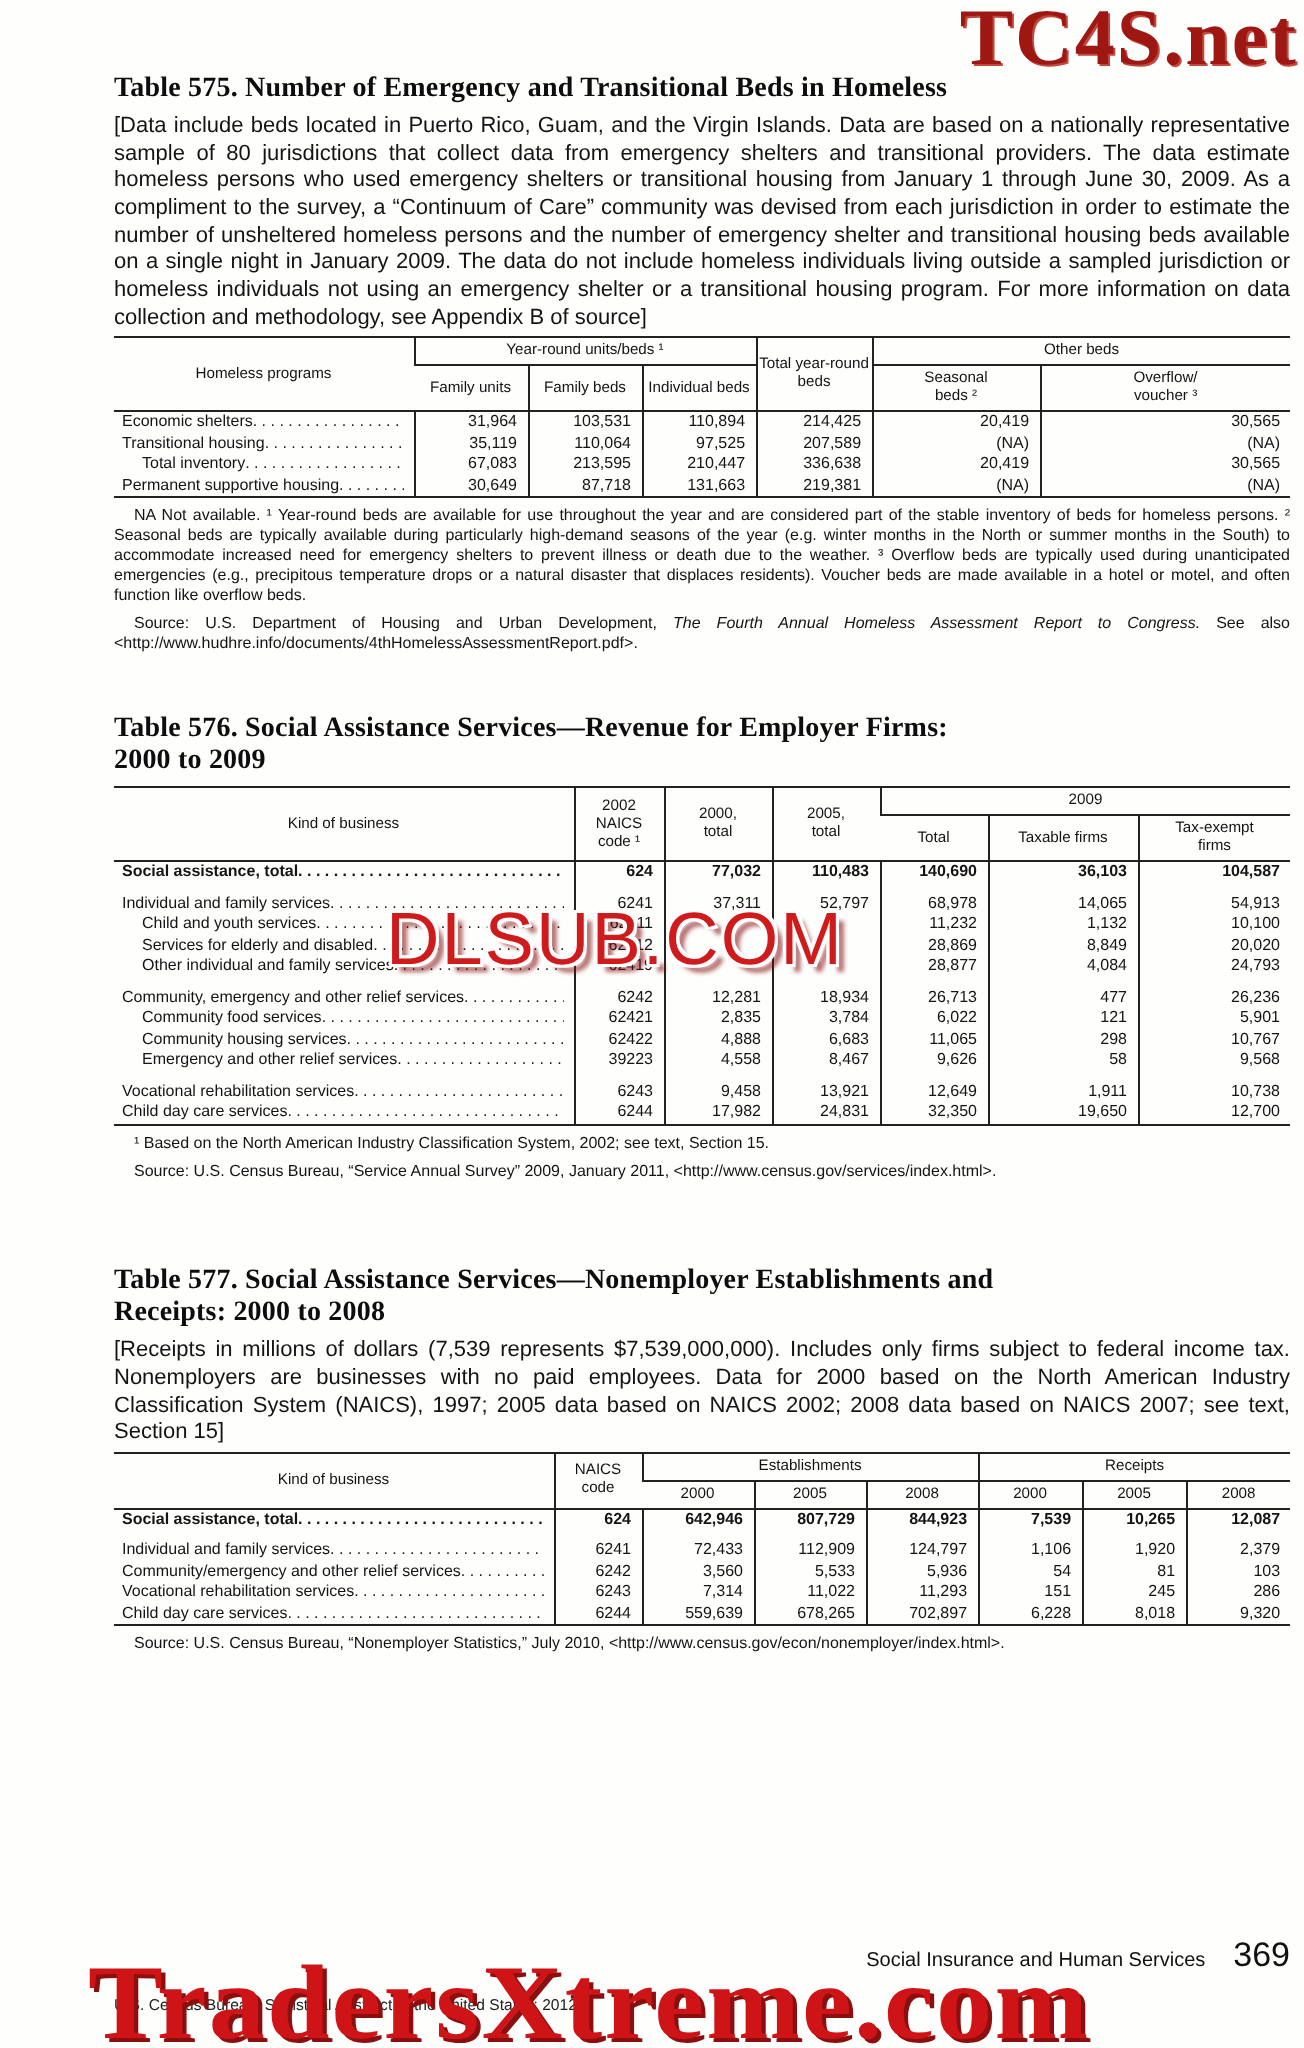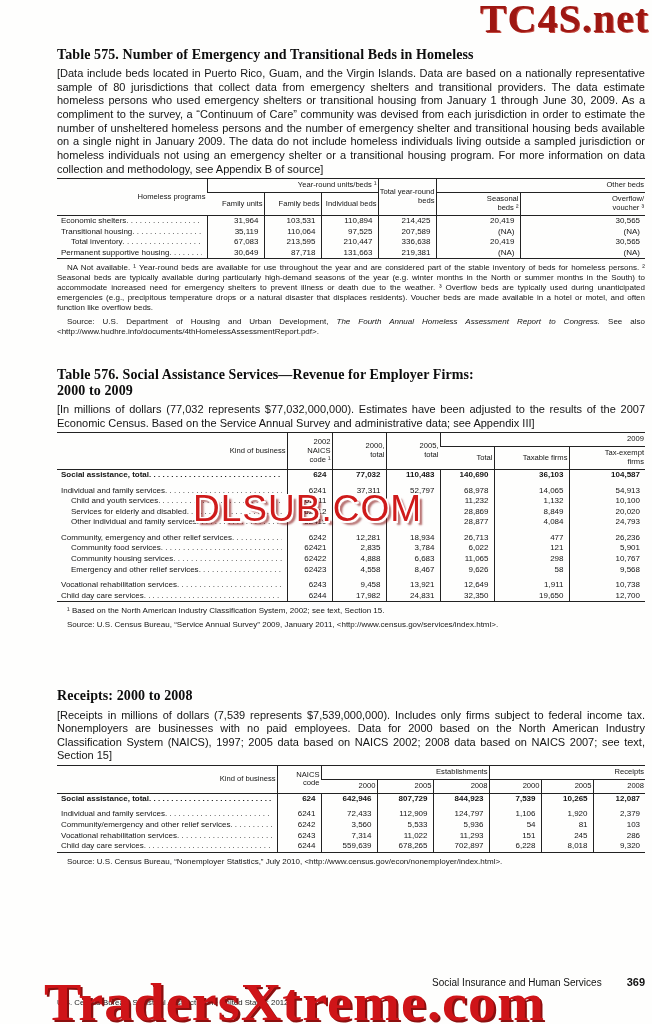--- a/index.html
+++ b/index.html
@@ -1,27 +1,27 @@
 <!DOCTYPE html>
 <html><head>
 <meta charset="utf-8">
 <style>
   *{box-sizing:border-box}
   html,body{margin:0;padding:0}
   body{width:652px;height:1024px;position:relative;overflow:hidden;background:#fefefd;
        font-family:"Liberation Sans",sans-serif;color:#141414;}
-  .page{padding:47px 7px 0 57px}
+  .page{padding:37px 7px 0 57px}
   .tbl-title{font-family:"Liberation Serif",serif;font-size:14px;font-weight:bold;line-height:1.16;
              margin:0 0 4px 0;color:#0d0d0d;letter-spacing:.1px}
   .headnote{font-size:11px;line-height:1.24;text-align:justify;margin:0 0 2px 0}
   .note{font-size:8px;line-height:1.24;text-align:justify;margin:4px 0 0 0;text-indent:10px}
   .it{font-style:italic}
   table.data{border-collapse:collapse;width:588px;table-layout:fixed;margin-top:2px;
              border-top:1px solid #222;border-bottom:1px solid #222}
-  table.data th{font-weight:normal;font-size:7.6px;line-height:1.18;text-align:right;
+  table.data th{font-weight:normal;font-size:7.6px;line-height:1.18;text-align:center;
                 vertical-align:middle;padding:2px 1px;border-left:1px solid #222;border-bottom:1px solid #222}
   table.data th:first-child,table.data td:first-child{border-left:none}
   table.data td{font-size:8px;line-height:1.32;padding:0 5px 0 4px;border-left:1px solid #222;vertical-align:bottom}
   td.num{text-align:right;white-space:nowrap;overflow:hidden}
   .lblwrap{display:flex;overflow:hidden;white-space:nowrap}
   .lblwrap.ind{padding-left:10px}
   .leader{flex:1;overflow:hidden}
   tr.bold td{font-weight:bold}
   tr.spacer td{height:5px;font-size:1px;line-height:1px}
   .ib{display:inline-block}
@@ -35,21 +35,21 @@
   .wm-top{position:absolute;top:-5px;right:3px;font-family:"Liberation Serif",serif;font-weight:bold;
           font-size:40px;color:#9e1712;letter-spacing:1px;text-shadow:1px 1px 0 #c2483e;z-index:5}
   .wm-mid{position:absolute;top:56px;left:136px;font-family:"Liberation Sans",sans-serif;font-weight:normal;
           font-size:37px;color:#cf1b1b;letter-spacing:1px;white-space:nowrap;
           text-shadow:-1.5px -1.5px 0 #fff,1.5px -1.5px 0 #fff,-1.5px 1.5px 0 #fff,1.5px 1.5px 0 #fff,
                       4px 4px 2px rgba(130,10,10,.6);z-index:5}
   .wm-bottom{position:absolute;bottom:-8px;left:44px;font-family:"Liberation Serif",serif;font-weight:bold;
              font-size:53px;color:#cf1418;letter-spacing:1px;text-shadow:2px 2px 0 #8c0f0f;z-index:6;
              transform:scaleX(1.06);transform-origin:left bottom;white-space:nowrap}
   .footer-right{position:absolute;right:7px;bottom:36px;font-size:10px;color:#111;z-index:2}
-  .footer-right .pg{font-weight:bold;font-size:11px;margin-left:25px}
+  .footer-right .pg{font-weight:normal;font-size:17px;margin-left:14px}
   .footer-left{position:absolute;left:57px;bottom:17px;font-size:7.8px;color:#222;z-index:1}
 </style>
 </head>
 <body>
 
 <div class="wm-top">TC4S.net</div>
 
 <div class="page">
 
   <section class="sec">
@@ -147,21 +147,20 @@
 
     <p class="note">NA Not available. ¹ Year-round beds are available for use throughout the year and are considered part of the stable inventory of beds for homeless persons. ² Seasonal beds are typically available during particularly high-demand seasons of the year (e.g. winter months in the North or summer months in the South) to accommodate increased need for emergency shelters to prevent illness or death due to the weather. ³ Overflow beds are typically used during unanticipated emergencies (e.g., precipitous temperature drops or a natural disaster that displaces residents). Voucher beds are made available in a hotel or motel, and often function like overflow beds.</p>
     <p class="note"><span>Source: U.S. Department of Housing and Urban Development, </span><span class="it">The Fourth Annual Homeless Assessment Report to Congress.</span><span> See also &lt;http://www.hudhre.info/documents/4thHomelessAssessmentReport.pdf&gt;.</span></p>
   </section>
 
   <section class="sec sec-576">
     <h2 class="tbl-title">
       <span>Table 576. Social Assistance Services—Revenue for Employer Firms:</span><br>
       <span>2000 to 2009</span>
     </h2>
-    <p class="headnote">[In millions of dollars (77,032 represents $77,032,000,000). Estimates have been adjusted to the results of the 2007 Economic Census. Based on the Service Annual Survey and administrative data; see Appendix III]</p>
 
     <div class="tbl-wrap">
       <table class="data">
         <colgroup>
           <col style="width:230px">
             <col style="width:45px">
             <col style="width:54px">
           <col style="width:54px">
             <col style="width:54px">
             <col style="width:75px">
@@ -320,21 +319,21 @@
               <td class="num">298</td>
               <td class="num">10,767</td>
             </tr>
             <tr>
               <td>
                 <div class="lblwrap ind">
                   <span>Emergency and other relief services</span>
                   <span class="leader"> . . . . . . . . . . . . . . . . . . . . . . . . . . . . . . . . . . . . . . . . . . . . . . . . . . . .</span>
                 </div>
               </td>
-              <td class="num">62423</td>
+              <td class="num">39223</td>
               <td class="num">4,558</td>
               <td class="num">8,467</td>
               <td class="num">9,626</td>
               <td class="num">58</td>
               <td class="num">9,568</td>
             </tr>
             <tr class="spacer">
               <td>
                 <div class="lblwrap">
                   <span></span>
@@ -379,21 +378,21 @@
       </table>
       <div class="wm-mid">DLSUB.COM</div>
     </div>
 
     <p class="note">¹ Based on the North American Industry Classification System, 2002; see text, Section 15.</p>
     <p class="note">Source: U.S. Census Bureau, “Service Annual Survey” 2009, January 2011, &lt;http://www.census.gov/services/index.html&gt;.</p>
   </section>
 
   <section class="sec sec-577">
     <h2 class="tbl-title">
-      <br>
+      <span>Table 577. Social Assistance Services—Nonemployer Establishments and</span><br>
       <span>Receipts: 2000 to 2008</span>
     </h2>
     <p class="headnote">[Receipts in millions of dollars (7,539 represents $7,539,000,000). Includes only firms subject to federal income tax. Nonemployers are businesses with no paid employees. Data for 2000 based on the North American Industry Classification System (NAICS), 1997; 2005 data based on NAICS 2002; 2008 data based on NAICS 2007; see text, Section 15]</p>
 
     <div class="tbl-wrap">
       <table class="data">
         <colgroup>
           <col style="width:220px">
             <col style="width:44px">
             <col style="width:56px">

